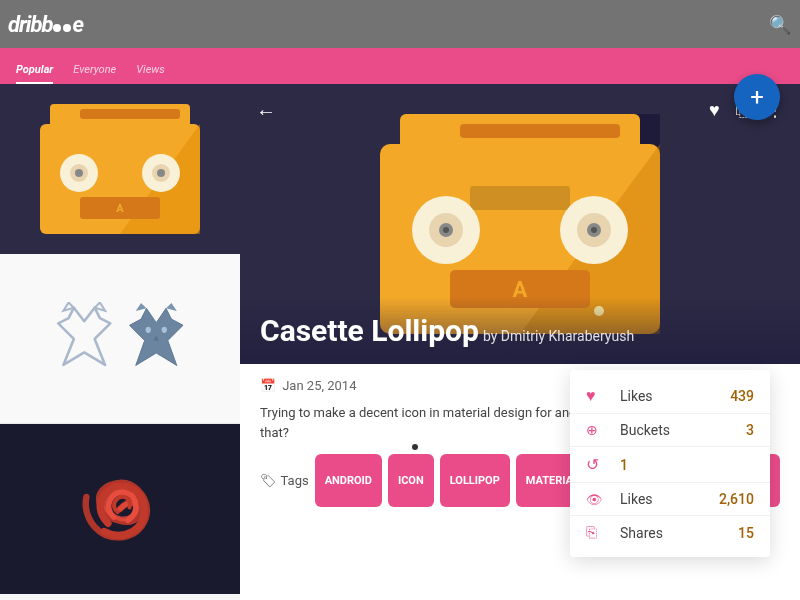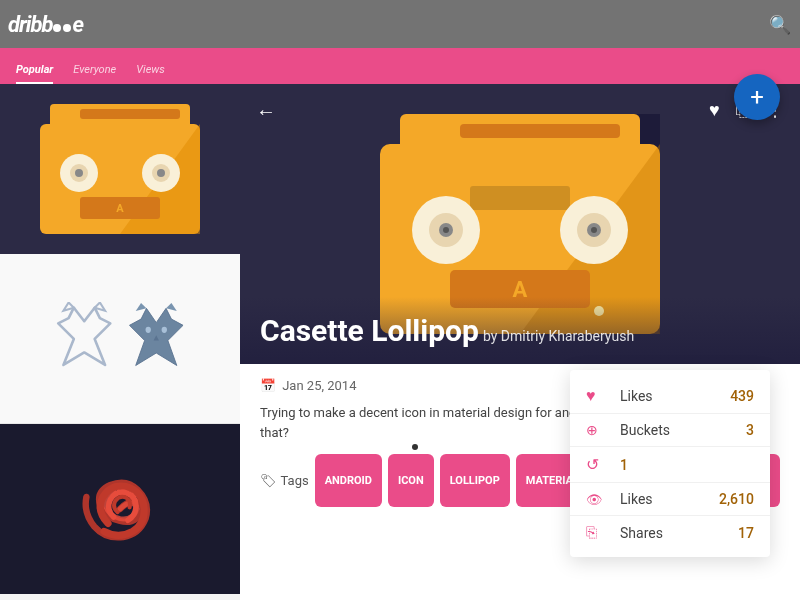--- a/index.html
+++ b/index.html
@@ -684,19 +684,19 @@
     <span class="stat-value">1</span>
   </div>
   <div class="stat-row">
     <span class="stat-icon" style="color:#ea4c89;font-size:13px;">👁</span>
     <span class="stat-label">Likes</span>
     <span class="stat-value">2,610</span>
   </div>
   <div class="stat-row">
     <span class="stat-icon" style="color:#ea4c89;font-size:14px;">⎘</span>
     <span class="stat-label">Shares</span>
-    <span class="stat-value">17</span>
+    <span class="stat-value">15</span>
   </div>
 </div>
 
 <div id="fab">+</div>
 
 <div class="cursor-dot"></div>
 
 </body></html>

